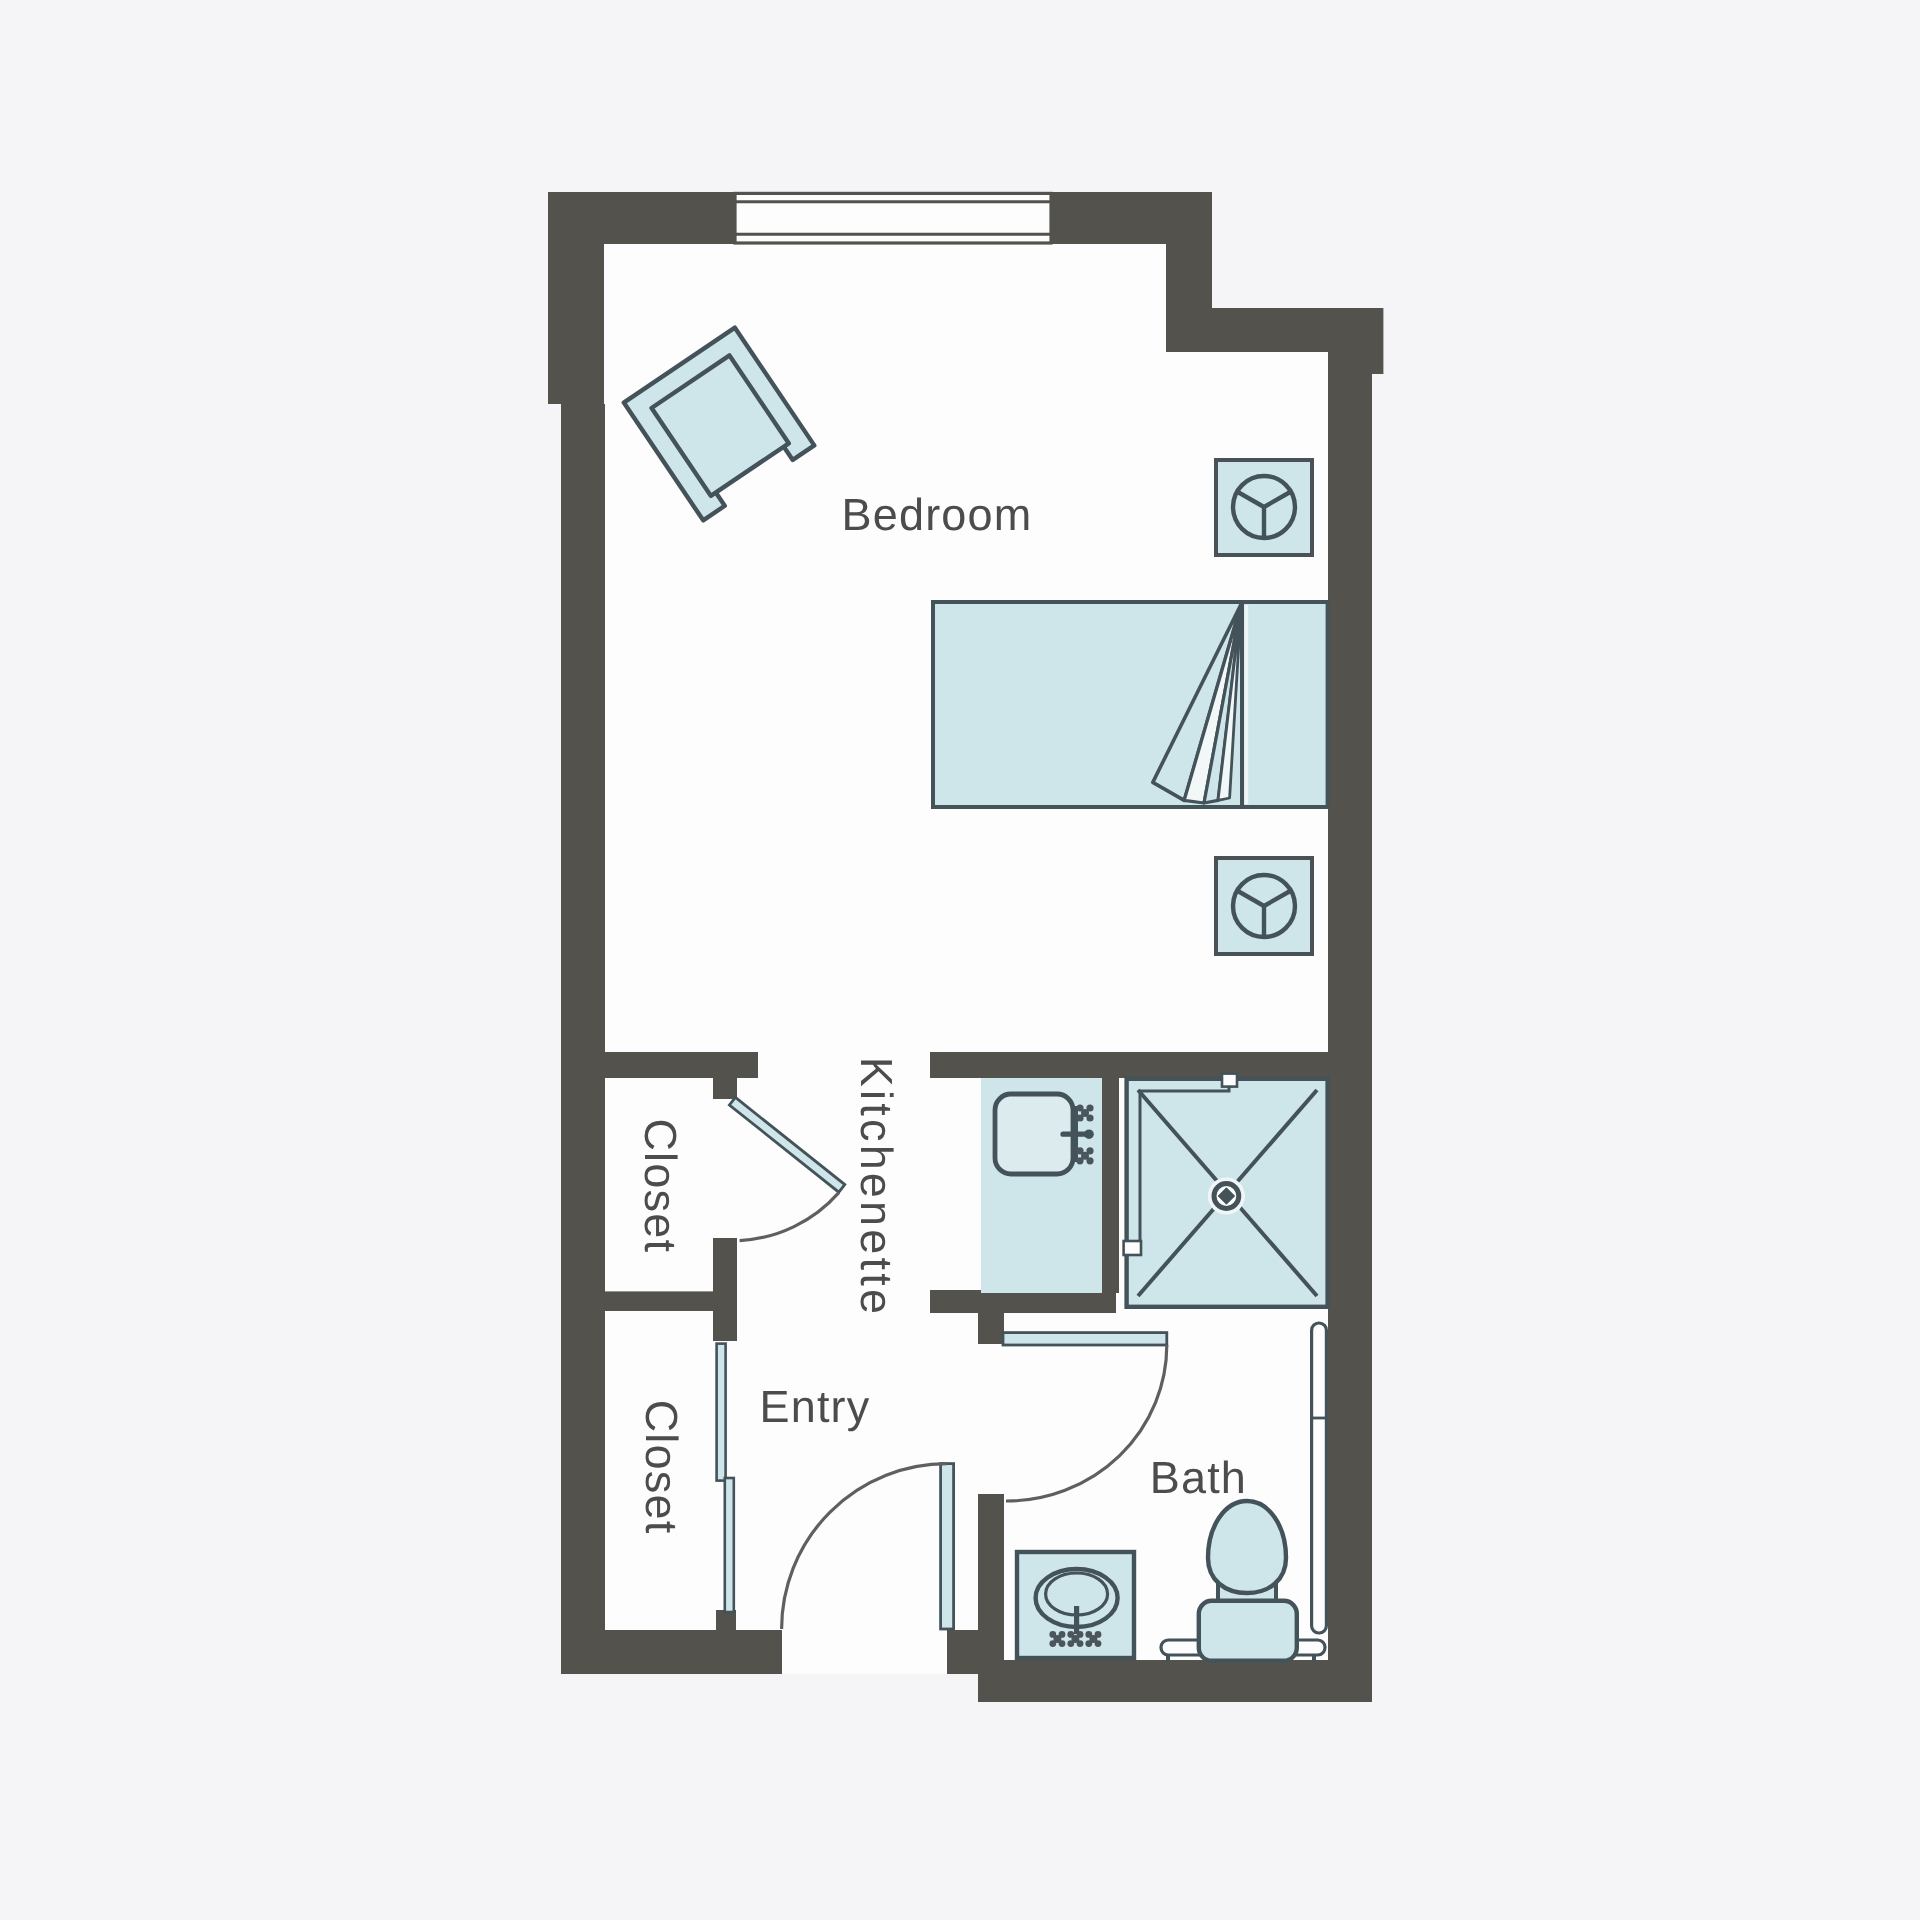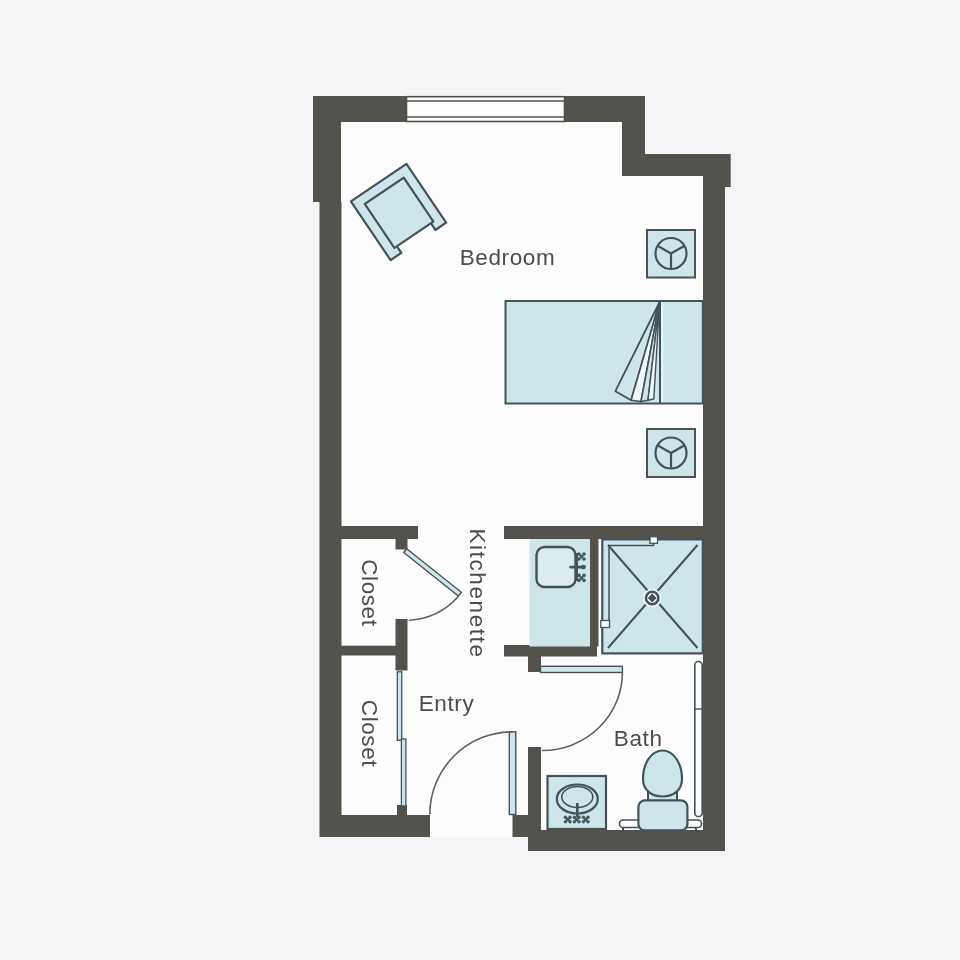--- a/index.html
+++ b/index.html
@@ -1,16 +1,16 @@
 <!DOCTYPE html>
 <html><head>
 <meta charset="utf-8">
 <style>
   html,body{margin:0;padding:0;background:#f5f4f6;}
-  .wrap{width:884px;height:960px;position:relative;overflow:hidden;margin-left:39px;}
+  .wrap{width:884px;height:960px;position:relative;overflow:hidden;}
   text{font-family:"Liberation Sans",sans-serif;fill:#4c4c4c;font-size:22.5px;letter-spacing:0.6px;}
 </style>
 </head>
 <body>
 <div class="wrap">
 <svg width="960" height="960" viewBox="0 0 960 960">
 
   <path d="M274,96 H606 V154 H691.7 V187 H685.8 V851 H489 V837 H281 V202 H274 Z" fill="#fdfdfd"></path>
 
   <rect x="274" y="96" width="332" height="26" fill="#54524c"></rect>

